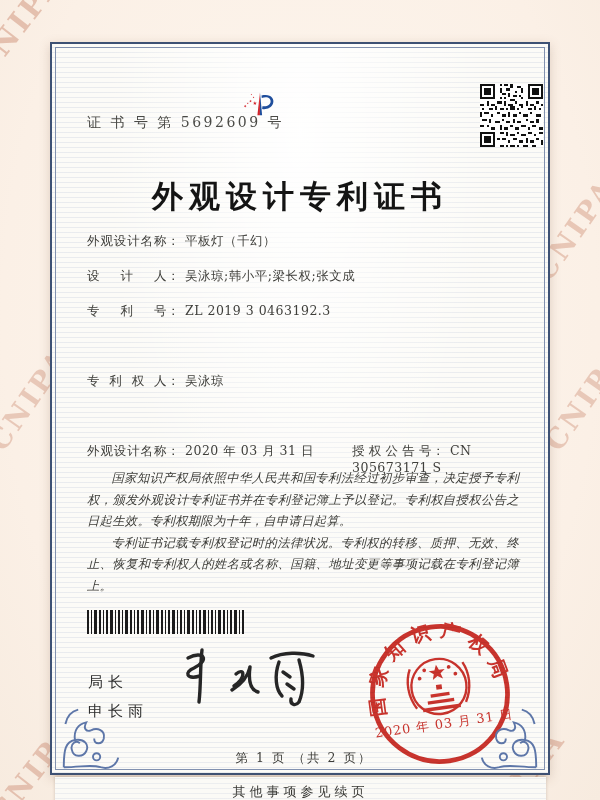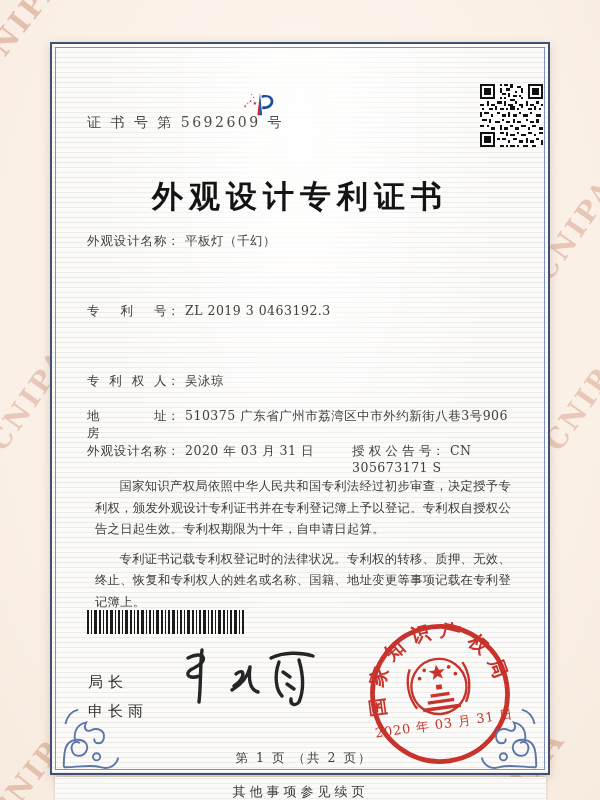--- a/index.html
+++ b/index.html
@@ -19,21 +19,21 @@
   .certno{position:absolute;left:35px;top:38px;font-size:14px;letter-spacing:2.5px;color:#4a4a46;margin-top:32px;}
   .title{position:absolute;left:0;right:0;top:112px;text-align:center;font-size:31px;font-weight:bold;
     letter-spacing:6px;color:#141414;margin-top:20px;}
   .frow{position:absolute;left:35px;right:30px;font-size:12.5px;color:#3f3f3b;letter-spacing:.5px;line-height:17px;}
   .flabel{display:inline-block;width:80px;text-align:justify;text-align-last:justify;vertical-align:top;}
   .fcolon{vertical-align:top;}
   .fvalue{margin-left:5px;margin-top:36px;}
   .grantright{position:absolute;left:265px;top:0;}
   .paras{position:absolute;left:35px;top:424px;width:432px;font-size:12.3px;line-height:21.5px;
     color:#3c3c38;text-align:justify;letter-spacing:.3px;}
-  .paras p{margin:8px;text-indent:2em;}
+  .paras p{margin:0;text-indent:2em;font-style:italic;}
   .director{position:absolute;font-family:"Liberation Sans","DejaVu Sans",sans-serif;
     font-size:15px;letter-spacing:5px;color:#2e2e2e;font-weight:500;}
   .pageno{position:absolute;left:8px;right:0;top:706px;text-align:center;font-size:12.5px;
     letter-spacing:2px;color:#3d3d39;}
   .sheet2{position:absolute;left:55px;top:777px;width:491px;height:27px;
     background:repeating-linear-gradient(0deg, rgba(108,128,178,.10) 0 1px, rgba(255,255,255,0) 1px 5px),#fbfaf6;
     box-shadow:0 -1px 3px rgba(100,80,60,.25);}
   .contnote{position:absolute;left:0;right:0;top:6px;text-align:center;font-size:13px;
     letter-spacing:4px;color:#3a3a36;}
   .abs{position:absolute;}
@@ -92,28 +92,28 @@
                  M8,25h1v1h-1z M10,25h2v1h-2z M13,26h1v1h-1z M15,25h2v1h-2z M18,26h2v1h-2z M21,25h1v2h-1z M23,26h2v1h-2z M26,25h1v1h-1z M28,26h1v2h-1z
                  M9,28h2v1h-2z M12,28h1v1h-1z M14,28h2v1h-2z M17,28h1v1h-1z M20,28h2v1h-2z M24,28h2v1h-2z"></path>
       </g>
     </svg>
 
     <div class="title">外观设计专利证书</div>
 
     <div class="frow" style="top:188px">
       <span class="flabel">外观设计名称</span><span class="fcolon">：</span><span class="fvalue">平板灯（千幻）</span>
     </div>
+    <div class="frow" style="top:223px">
+      <span class="flabel">设计人</span><span class="fcolon">：</span><span class="fvalue">吴泳琼;韩小平;梁长权;张文成</span>
+    </div>
     <div class="frow" style="top:258px">
       <span class="flabel">专利号</span><span class="fcolon">：</span><span class="fvalue">ZL 2019 3 0463192.3</span>
     </div>
     <div class="frow" style="top:328px">
       <span class="flabel">专利权人</span><span class="fcolon">：</span><span class="fvalue">吴泳琼</span>
-    </div>
-    <div class="frow" style="top:363px">
-      <span class="flabel">地址</span><span class="fcolon">：</span><span class="fvalue">510375 广东省广州市荔湾区中市外约新街八巷3号906房</span>
     </div>
     <div class="frow" style="top:398px">
       <span>
         <span class="flabel">外观设计名称</span><span class="fcolon">：</span><span class="fvalue">2020 年 03 月 31 日</span>
       </span>
       <span class="grantright">
         <span class="flabel">授权公告号</span><span class="fcolon">：</span><span class="fvalue">CN 305673171 S</span>
       </span>
     </div>
 

